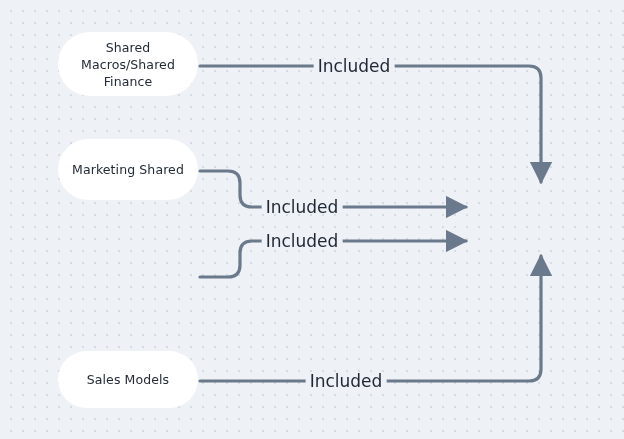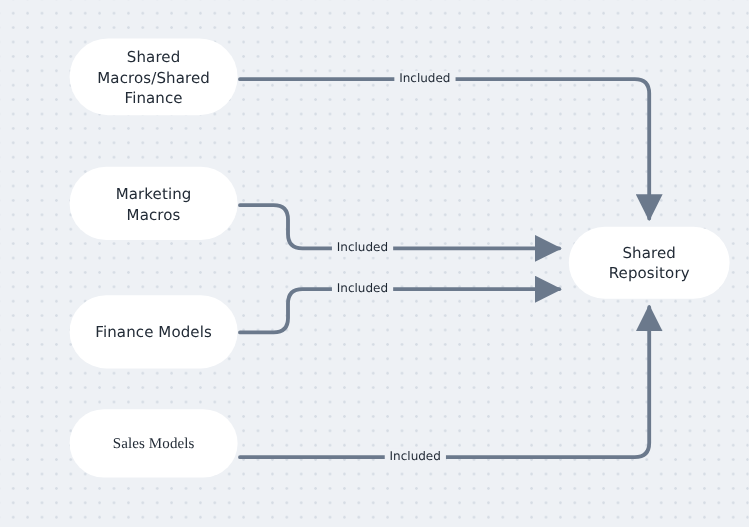--- a/index.html
+++ b/index.html
@@ -39,21 +39,21 @@
     line-height: 17px;
     letter-spacing: 0.1px;
     padding: 4px 14px;
     z-index: 3;
   }
   .edge-label {
     position: absolute;
     transform: translate(-50%, -50%);
     background: #eef1f5;
     color: #1e2733;
-    font-size: 10px;
+    font-size: 17px;
     line-height: 14px;
     padding: 0 4px;
     white-space: nowrap;
     z-index: 4;
   }
 </style>
 </head>
 <body>
 
 <div id="canvas">
@@ -76,33 +76,27 @@
 
   <div class="node" style="left:58px; top:32px; width:140px; height:64px;">
     <span>
       <span>Shared</span><br>
       <span>Macros/Shared</span><br>
       <span>Finance</span>
     </span>
   </div>
 
   <div class="node" style="left:58px; top:139px; width:140px; height:61px;">
-    <span>Marketing Macros</span>
+    <span>Marketing Shared</span>
   </div>
 
-  <div class="node" style="left:58px; top:246px; width:140px; height:61px;">
-    <span>Finance Models</span>
-  </div>
 
-  <div class="node" style="left:58px; top:341px; width:140px; height:57px;font-family:Liberation Serif, serif;">
+  <div class="node" style="left:58px; top:351px; width:140px; height:57px;">
     <span>Sales Models</span>
   </div>
 
-  <div class="node" style="left:474px; top:189px; width:134px; height:60px;">
-    <span>Shared Repository</span>
-  </div>
 
   <div class="edge-label" style="left:354px; top:66px;">Included</div>
   <div class="edge-label" style="left:302px; top:207px;">Included</div>
   <div class="edge-label" style="left:302px; top:241px;">Included</div>
   <div class="edge-label" style="left:346px; top:381px;">Included</div>
 
 </div>
 
 </body></html>

